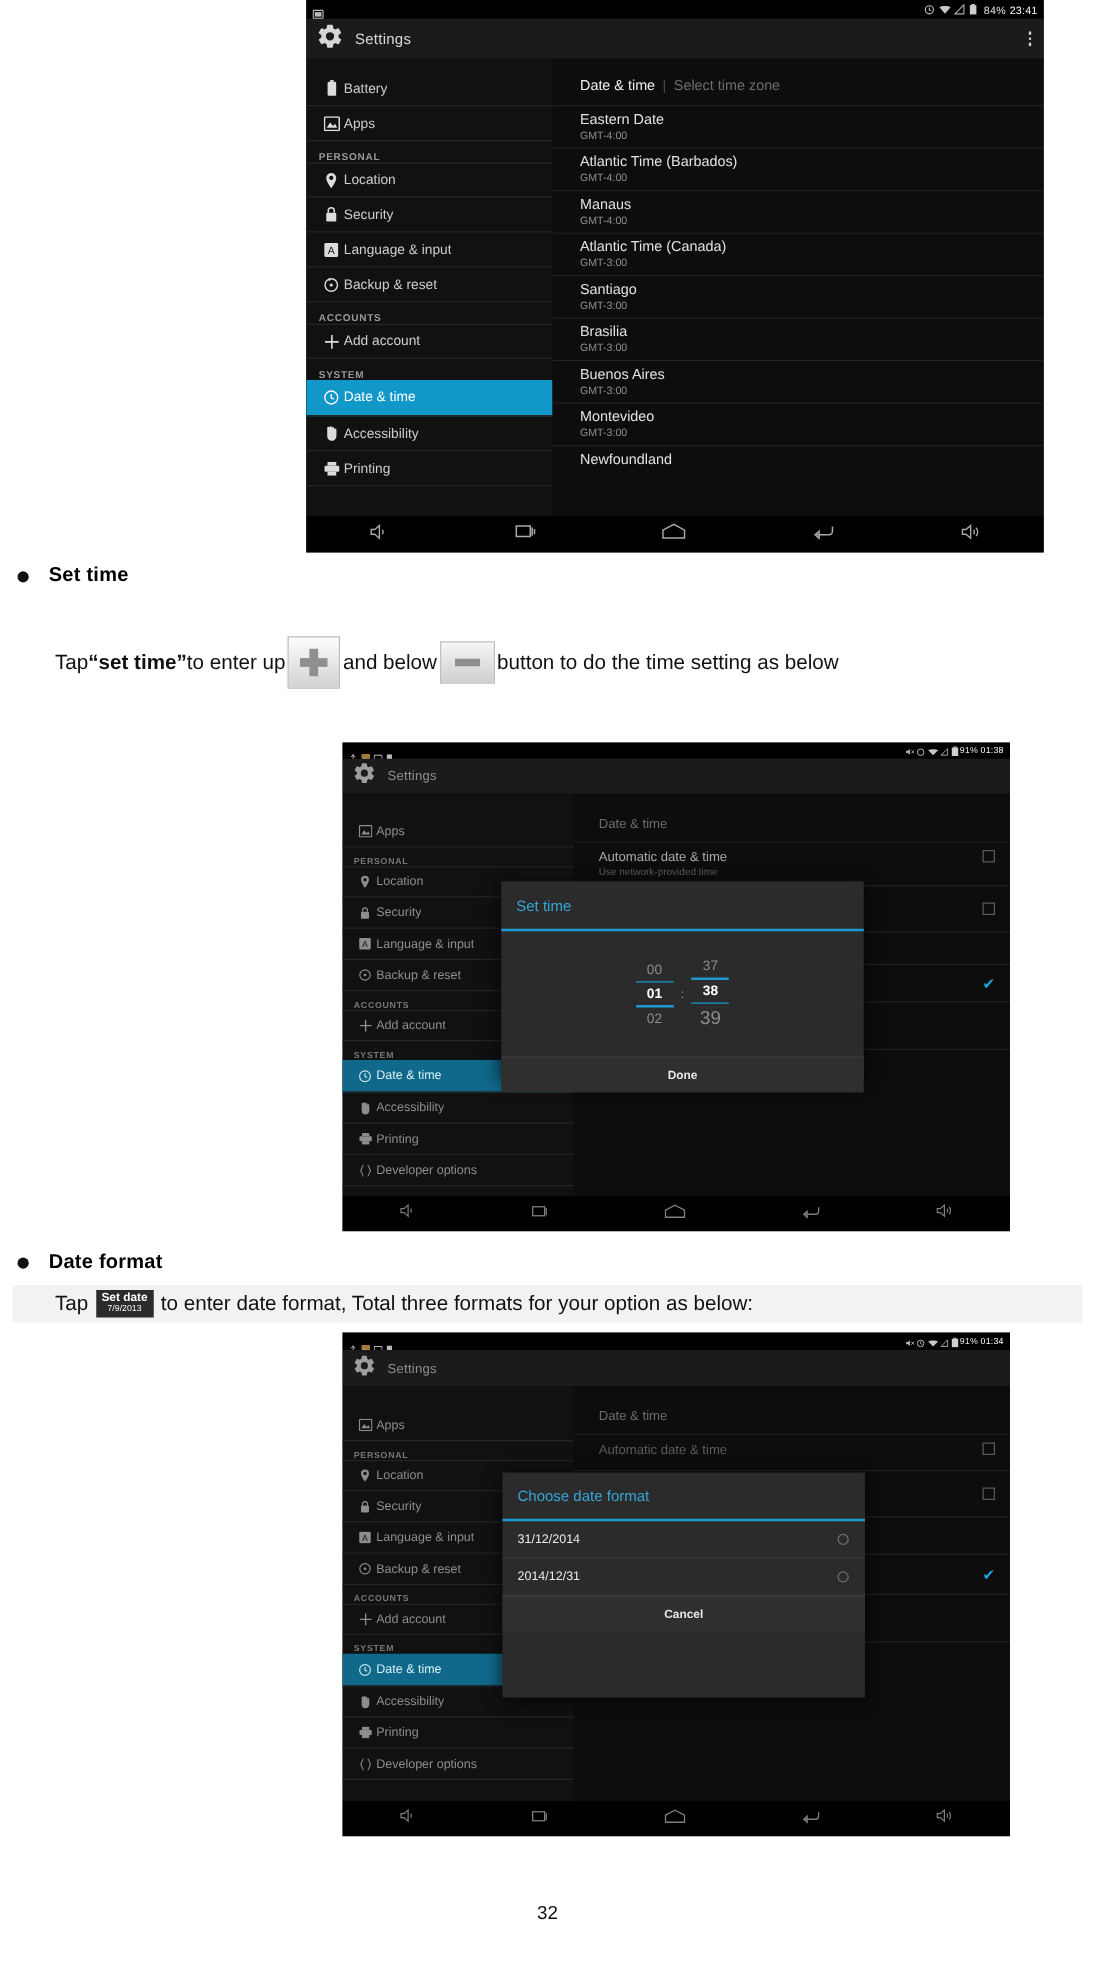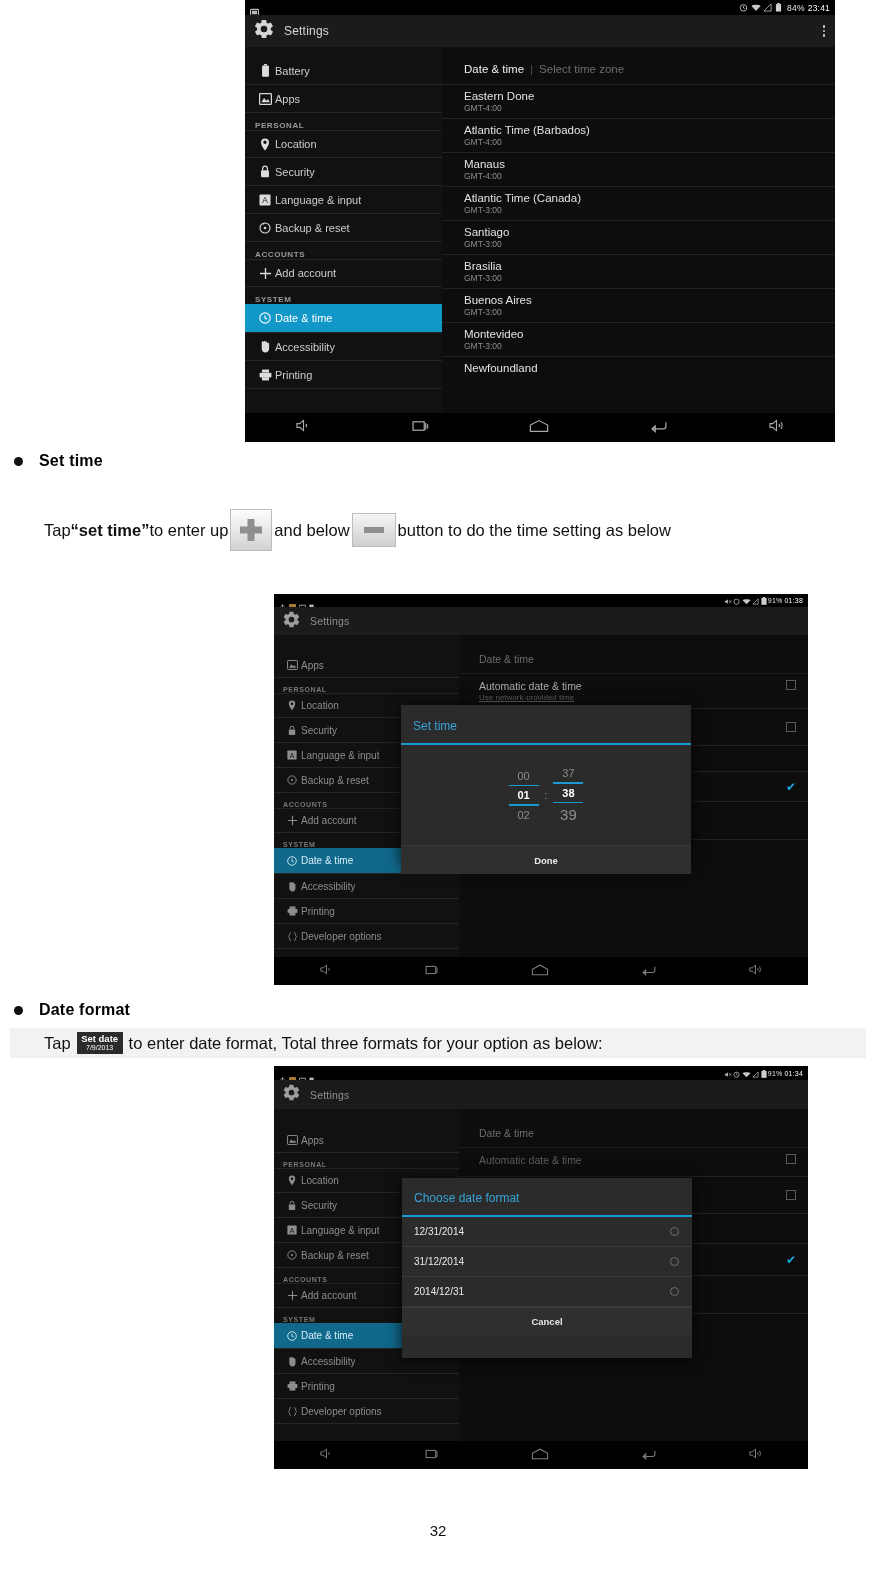--- a/index.html
+++ b/index.html
@@ -251,21 +251,21 @@
         </div>
       </div>
 
       <div class="content" style="padding-top:10px;">
         <div class="breadcrumb" style="padding:6px 0 9px 22px;font-size:11.5px;border-bottom:1px solid #222;">
           <span class="bc-a">Date &amp; time</span>
           <span class="bc-sep">|</span>
           <span class="bc-b">Select time zone</span>
         </div>
         <div class="crow" style="padding:5px 0 5px 22px;">
-          <div class="ctitle" style="font-size:11.5px;">Eastern Done</div>
+          <div class="ctitle" style="font-size:11.5px;">Eastern Date</div>
           <div class="csub" style="font-size:8.5px;margin-top:1px;">GMT-4:00</div>
         </div>
         <div class="crow" style="padding:5px 0 5px 22px;">
           <div class="ctitle" style="font-size:11.5px;">Atlantic Time (Barbados)</div>
           <div class="csub" style="font-size:8.5px;margin-top:1px;">GMT-4:00</div>
         </div>
         <div class="crow" style="padding:5px 0 5px 22px;">
           <div class="ctitle" style="font-size:11.5px;">Manaus</div>
           <div class="csub" style="font-size:8.5px;margin-top:1px;">GMT-4:00</div>
         </div>
@@ -511,21 +511,21 @@
         </div>
       </div>
 
       <div class="content" style="padding-top:14px;">
         <div class="breadcrumb" style="padding:4px 0 8px 20px;font-size:10.5px;border-bottom:1px solid #1d1d1d;">
           <span class="bc-b">Date &amp; time</span>
         </div>
         <div class="crow" style="padding:6px 12px 6px 20px;display:flex;justify-content:space-between;align-items:flex-start;">
           <div>
             <div class="ctitle" style="font-size:10.5px;color:#a9a9a9;">Automatic date &amp; time</div>
-            <div class="csub" style="font-size:8px;margin-top:1px;color:#5e5e5e;text-decoration:underline;">Use network-provided time</div>
+            <div class="csub" style="font-size:8px;margin-top:1px;color:#5e5e5e;">Use network-provided time</div>
           </div>
           <span class="chk"></span>
         </div>
         <div class="crow" style="padding:13px 12px 13px 20px;display:flex;justify-content:flex-end;">
           <span class="chk"></span>
         </div>
         <div class="crow" style="height:26px;"></div>
         <div class="crow" style="height:30px;display:flex;align-items:center;justify-content:flex-end;padding-right:12px;">
           <span class="tick" style="font-size:12px;">✔</span>
         </div>
@@ -800,24 +800,20 @@
         </div>
       </div>
     </div>
 
     <div class="dialog" style="left:128px;top:112px;width:290px;height:180px;">
       <div style="padding:10px 0 9px 12px;">
         <span class="dlg-title" style="font-size:12px;">Choose date format</span>
       </div>
       <div class="dlg-rule"></div>
       <div class="dlg-opt" style="height:30px;padding:0 13px 0 12px;">
-        <span class="otxt" style="font-size:10px;">12/31/2014</span>
-        <span class="radio"></span>
-      </div>
-      <div class="dlg-opt" style="height:30px;padding:0 13px 0 12px;">
         <span class="otxt" style="font-size:10px;">31/12/2014</span>
         <span class="radio"></span>
       </div>
       <div class="dlg-opt" style="height:30px;padding:0 13px 0 12px;">
         <span class="otxt" style="font-size:10px;">2014/12/31</span>
         <span class="radio"></span>
       </div>
       <div class="dlg-btnbar" style="height:27px;">
         <span class="dlg-btn" style="font-size:9.5px;">Cancel</span>
       </div>

